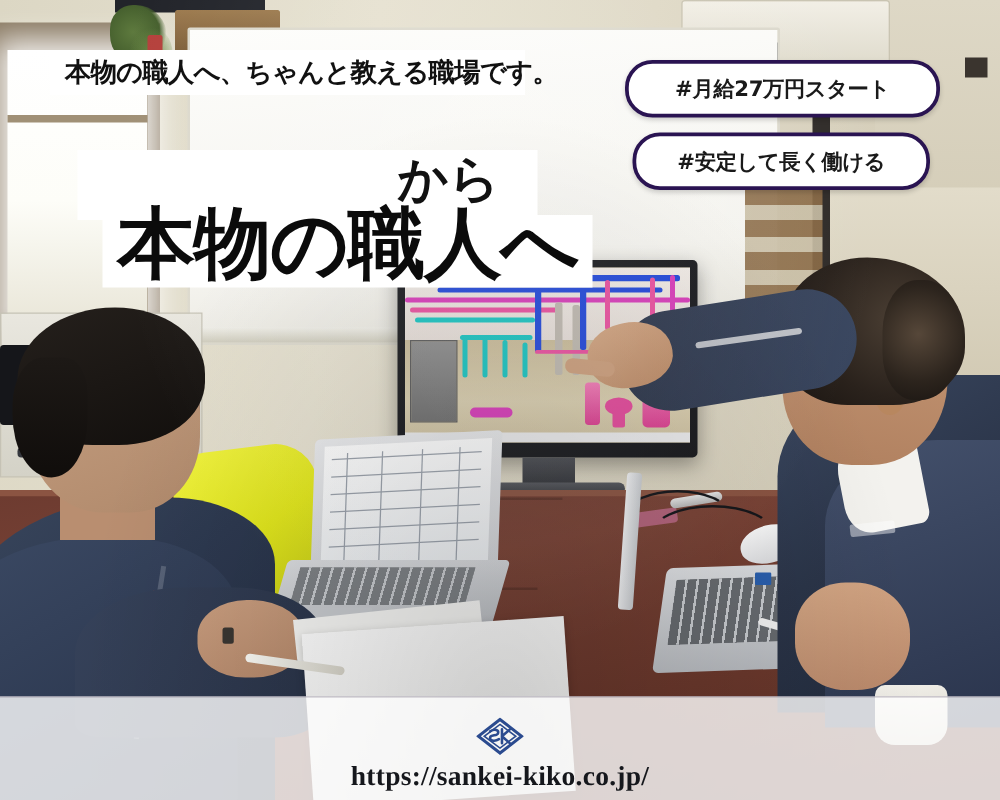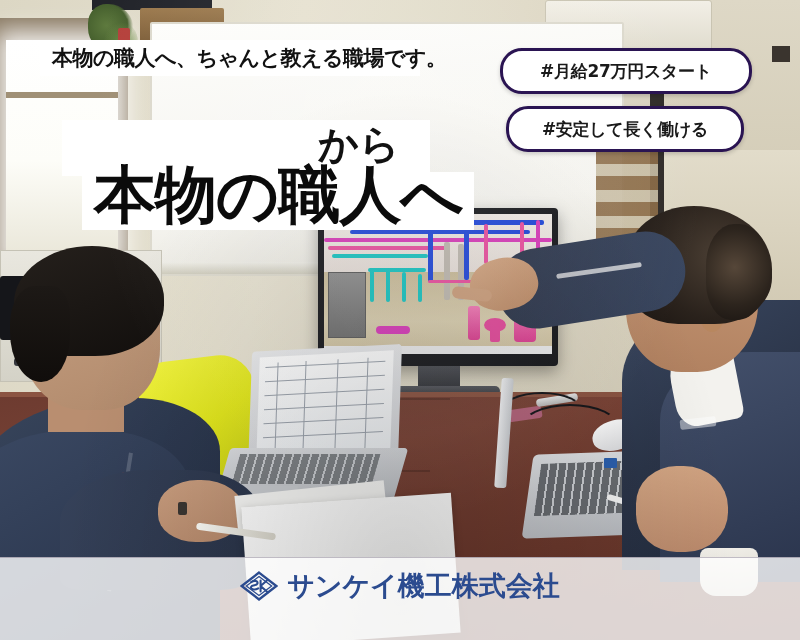--- a/index.html
+++ b/index.html
@@ -658,17 +658,17 @@
   </div>
 
   <div class="bottom-bar">
     <div class="brandrow">
       <svg class="logo-mark" viewBox="0 0 48 38">
         <polygon points="24,2 46,19 24,36 2,19" fill="none" stroke="#2B4B8F" stroke-width="3"></polygon>
         <polygon points="24,7 40,19 24,31 8,19" fill="none" stroke="#2B4B8F" stroke-width="1.6"></polygon>
         <path d="M14 14 c5,-3 9,-1 8,2 c-1,3 -7,1 -8,4 c-1,3 4,5 9,2" fill="none" stroke="#2B4B8F" stroke-width="2.6" stroke-linecap="round"></path>
         <path d="M26 12 v14 M26 19 l8,-7 M26 19 l9,8" fill="none" stroke="#2B4B8F" stroke-width="2.6" stroke-linecap="round"></path>
       </svg>
-      <span class="brand-name jp">サンケイ機工株式会社</span>
     </div>
+    <div class="brand-url">https://sankei-kiko.co.jp/</div>
   </div>
 
 </div>
 
 </body></html>

